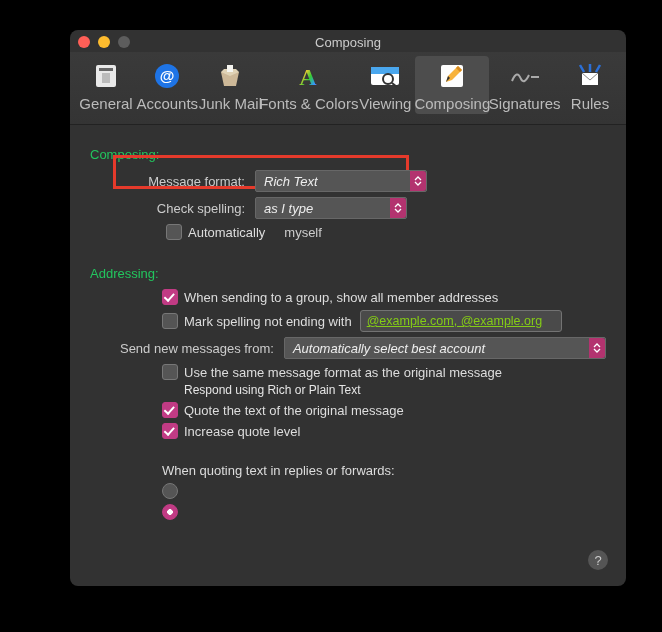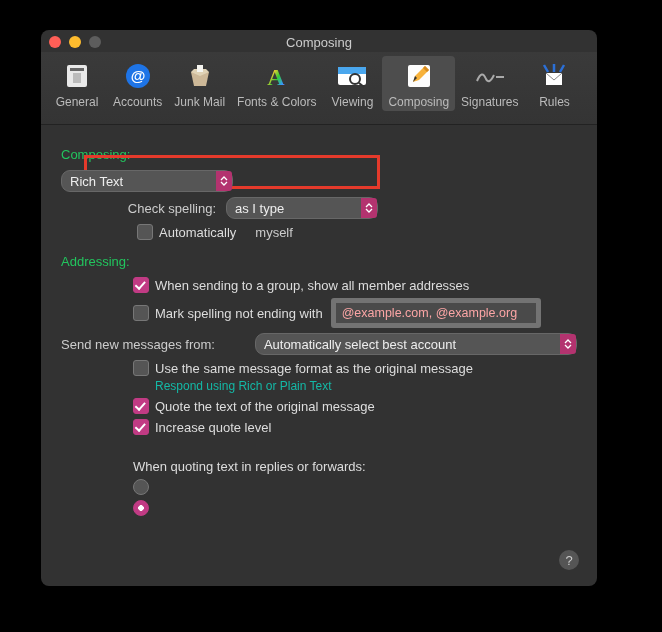--- a/index.html
+++ b/index.html
@@ -1,42 +1,42 @@
 <!DOCTYPE html>
 <html><head>
 <meta charset="utf-8">
 <style>
   html,body{margin:0;padding:0;background:#000;width:662px;height:632px;overflow:hidden;font-family:-apple-system,"Helvetica Neue",Arial,sans-serif;font-size:13px;color:#ddd;}
-  .window{position:absolute;left:41px;top:30px;width:556px;height:556px;background:#323232;border-radius:8px;box-shadow:0 20px 50px rgba(0,0,0,0.7);}
+  .window{position:absolute;left:70px;top:30px;width:556px;height:556px;background:#323232;border-radius:8px;box-shadow:0 20px 50px rgba(0,0,0,0.7);}
   .titlebar{height:22px;display:flex;align-items:center;position:relative;}
   .traffic{position:absolute;left:8px;top:6px;display:flex;gap:8px;}
   .tl{width:12px;height:12px;border-radius:50%;}
   .tl.red{background:#ff5f57;} .tl.yel{background:#febc2e;} .tl.grn{background:#5d5d5d;}
   .title{width:100%;text-align:center;font-size:13px;color:#ccc;padding-top:3px;}
   .toolbar{height:68px;background:linear-gradient(#3a3a3a,#343434);border-bottom:1px solid #222;display:flex;align-items:flex-start;padding:4px 6px 0 6px;gap:0;}
   .tbitem{display:flex;flex-direction:column;align-items:center;justify-content:flex-start;padding:2px 6px;border-radius:4px;min-width:48px;}
   .tbitem.sel{background:#4d4d4d;}
   .tbicon{width:32px;height:32px;display:flex;align-items:center;justify-content:center;margin-top:2px;}
-  .tblabel{font-size:12px;color:#bbb;margin-top:3px;text-align:right;white-space:nowrap;}
+  .tblabel{font-size:15px;color:#bbb;margin-top:3px;text-align:right;white-space:nowrap;}
   .body{padding:14px 20px 0 20px;position:relative;}
   .section-h{color:#22c55e;font-size:13px;margin:8px 0 8px 0;}
   .row{display:flex;align-items:center;margin:5px 0;}
   .lab{width:155px;text-align:right;padding-right:10px;color:#ccc;font-size:13px;}
-  .lab2{width:185px;text-align:left;padding-right:10px;color:#ccc;font-size:13px;}
-  .popup{height:20px;background:#555;border:1px solid #676767;border-radius:9px;display:flex;align-items:center;padding:0 4px 0 8px;color:#eee;font-size:13px;position:relative;}
+  .lab2{width:185px;text-align:right;padding-right:10px;color:#ccc;font-size:13px;}
+  .popup{height:20px;background:#555;border:1px solid #676767;border-radius:2px;display:flex;align-items:center;padding:0 4px 0 8px;color:#eee;font-size:13px;position:relative;font-style:italic;}
   .popup .arrows{position:absolute;right:0;top:0;height:100%;width:16px;background:#b3336f;border-radius:0 3px 3px 0;display:flex;flex-direction:column;align-items:center;justify-content:center;gap:0;}
   .popup .arrows svg{display:block;}
   .hl{position:absolute;border:3px solid #e53a2b;pointer-events:none;}
   .chk{width:14px;height:14px;border-radius:3px;background:#555;border:1px solid #777;display:inline-flex;align-items:center;justify-content:center;margin-right:6px;flex-shrink:0;}
   .chk.on{background:#c13b84;border-color:#c13b84;}
   .chk.on::after{content:"";width:8px;height:4px;border-left:2px solid #fff;border-bottom:2px solid #fff;transform:rotate(-48deg) translate(0px,-1px);}
   .radio{width:14px;height:14px;border-radius:50%;background:#555;border:1px solid #777;display:inline-flex;align-items:center;justify-content:center;margin-right:7px;flex-shrink:0;}
   .radio.on{background:radial-gradient(circle,#fff 0 28%,#c13b84 30% 100%);border-color:#c13b84;}
-  .txtin{height:20px;background:#4a4a4a;border:5px solid #737373;border-radius:3px;color:#fca5a5;padding:0 6px;font-size:12.5px;display:flex;align-items:center;}
-  .mut{color:#14b8a6;font-size:12px;}
+  .txtin{height:20px;background:#4a4a4a;border:1px solid #737373;border-radius:3px;color:#84cc16;padding:0 6px;font-size:12.5px;display:flex;align-items:center;text-decoration:underline;}
+  .mut{color:#e5e5e5;font-size:12px;}
   .help{position:absolute;right:18px;bottom:16px;width:20px;height:20px;border-radius:50%;background:#555;color:#ccc;display:flex;align-items:center;justify-content:center;font-size:13px;}
   .after{margin-left:19px;color:#ccc;}
   .indent{padding-left:72px;}
 </style>
 </head>
 <body>
 
 <div class="window">
 
   <div class="titlebar">
@@ -137,20 +137,21 @@
     </div>
   </div>
 
   <div class="body">
 
     <div class="section-h">Composing:</div>
 
     <div class="hl" style="left:43px;top:30px;width:290px;height:28px;"></div>
 
     <div class="row">
+      <div class="lab">Message format:</div>
       <div class="popup" style="width:158px">
         <span>Rich Text</span>
         <span class="arrows">
             <svg width="8" height="10">
               <path d="M1 4 L4 1 L7 4 M1 6 L4 9 L7 6" stroke="#fff" stroke-width="1.3" fill="none"></path>
             </svg>
           </span>
       </div>
     </div>
 
@@ -165,21 +166,21 @@
           </span>
       </div>
     </div>
 
     <div class="row" style="padding-left:76px">
       <span class="chk"></span>
       <span>Automatically</span>
       <span class="after">myself</span>
     </div>
 
-    <div class="section-h" style="margin-top:14px">Addressing:</div>
+    <div class="section-h" style="margin-top:26px">Addressing:</div>
 
     <div class="row indent">
       <span class="chk on"></span>
       <span>When sending to a group, show all member addresses</span>
     </div>
 
     <div class="row indent">
       <span class="chk"></span>
       <span>Mark spelling not ending with</span>
       <div class="txtin" style="width:188px;margin-left:8px">

